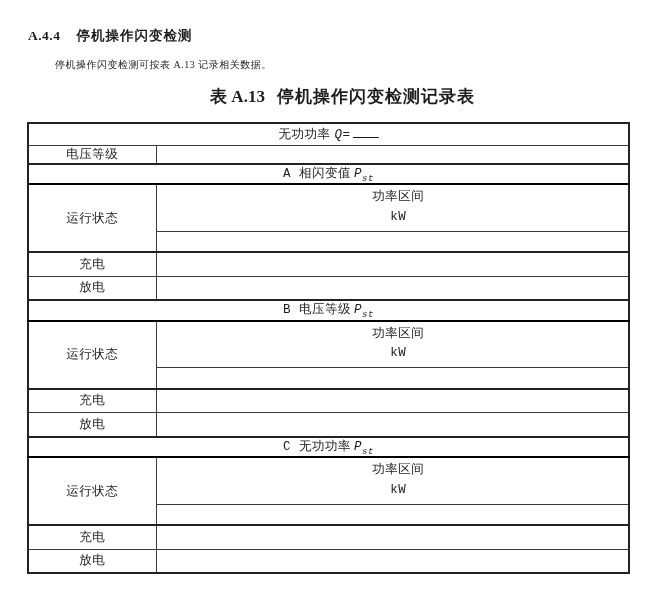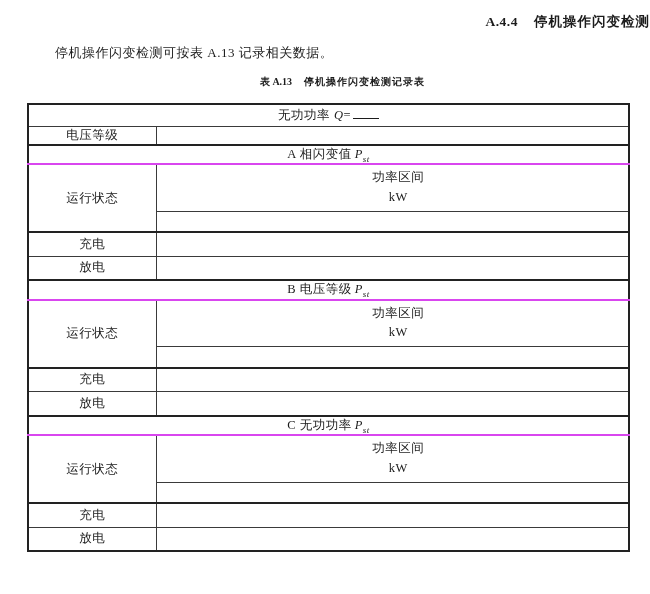--- a/index.html
+++ b/index.html
@@ -6,58 +6,58 @@
   html, body { background: #ffffff; }
   body {
     width: 650px;
     height: 594px;
     overflow: hidden;
     font-family: "Liberation Serif", "DejaVu Serif", serif;
     color: #1c1c1c;
     position: relative;
   }
   .heading {
-    margin: 13px 0 0 28px;
+    margin: 27px 0 0 28px;
     font-size: 13.5px;
     font-weight: bold;
     letter-spacing: 0.5px;
-    text-align: right;
   }
   .heading .clause-title { margin-left: 16px; letter-spacing: 1px; }
   .para {
     margin: 13px 30px 0 55px;
-    font-size: 13px;
+    font-size: 10px;
     letter-spacing: 0.5px;
   }
   .caption {
     margin: 13px 0 0 0;
     text-align: center;
-    font-size: 10px;
+    font-size: 17px;
     font-weight: bold;
     padding-left: 35px;
   }
   .caption .caption-title { margin-left: 12px; letter-spacing: 1px; }
   table.record {
     margin: 14px 0 0 27px;
     width: 601px;
     border-collapse: collapse;
     table-layout: fixed;
     border: 2px solid #222222;
   }
   table.record td {
     border: 1px solid #3a3a3a;
     font-size: 12.5px;
     text-align: center;
     vertical-align: middle;
     padding: 0;
     letter-spacing: 0.5px;
+    font-family: Liberation Mono, monospace;
   }
   tr.section-header td {
     border-top: 2px solid #222222;
-    border-bottom: 2px solid #d946ef;
+    border-bottom: 2px solid #000000;
     height: 18px;
     border-radius: 7px;
   }
   tr.charge-row td { border-top: 2px solid #222222; }
   .r-top td { height: 22px; }
   .r-voltage td { height: 16px; }
   .r-power td { height: 47px; }
   .r-empty td { height: 21px; }
   .r-cd td { height: 24px; margin-left: 8px; }
   td.reactive { text-align: left; padding-left: 8px; }

